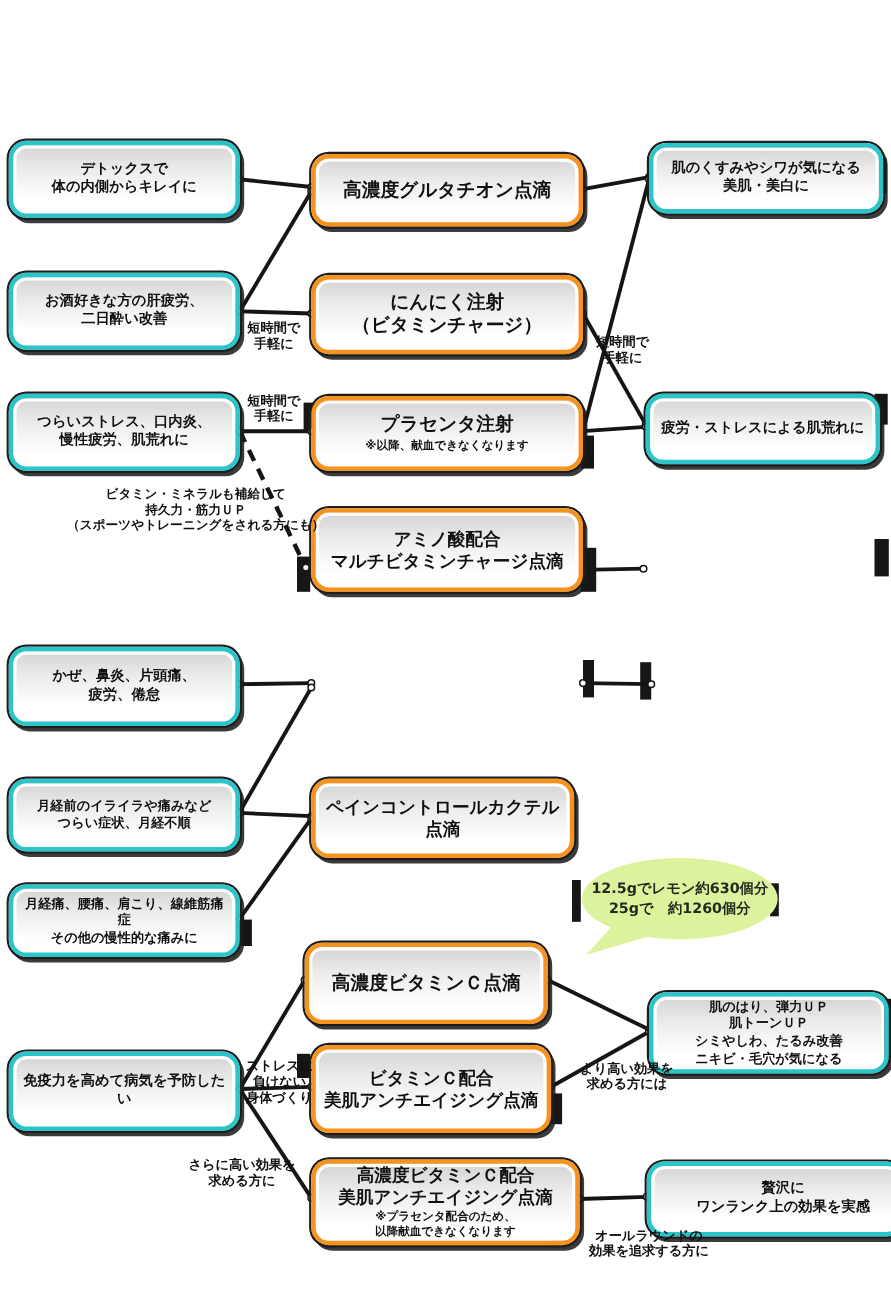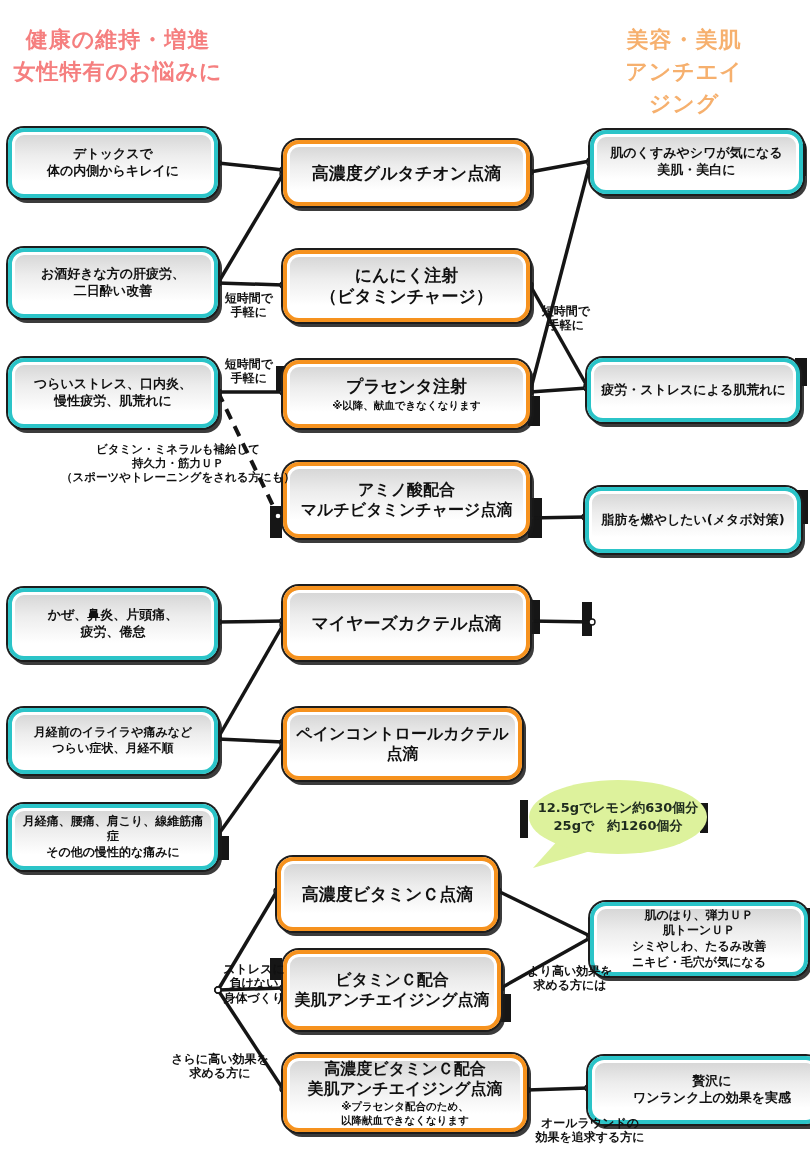--- a/index.html
+++ b/index.html
@@ -25,24 +25,20 @@
   .bubble{position:absolute;left:529px;top:780px;width:178px;height:74px;background:#ddf29c;
           border-radius:50%;display:flex;align-items:center;justify-content:center;text-align:center;
           font-size:13px;font-weight:bold;white-space:pre-line;color:#1e2b1e;z-index:3;}
   .tab{position:absolute;background:#161616;}
 </style>
 </head>
 <body>
 
 <div id="canvas">
 
-  <div class="header" style="left:118px;top:24px;color:#f57f7f;">健康の維持・増進
-女性特有のお悩みに</div>
-  <div class="header" style="left:684px;top:24px;color:#f6b06e;">美容・美肌
-アンチエイジング</div>
 
   <div class="tab" style="left:276px;top:366px;width:10px;height:26px;"></div>
   <div class="tab" style="left:528px;top:396px;width:12px;height:30px;"></div>
   <div class="tab" style="left:270px;top:506px;width:12px;height:32px;"></div>
   <div class="tab" style="left:528px;top:498px;width:14px;height:40px;"></div>
   <div class="tab" style="left:794px;top:144px;width:12px;height:32px;"></div>
   <div class="tab" style="left:795px;top:358px;width:12px;height:28px;"></div>
   <div class="tab" style="left:795px;top:490px;width:13px;height:34px;"></div>
   <div class="tab" style="left:216px;top:836px;width:13px;height:24px;"></div>
   <div class="tab" style="left:520px;top:800px;width:8px;height:38px;"></div>
@@ -144,38 +140,38 @@
 疲労、倦怠</div>
     </div>
   <div class="node teal" style="left:8px;top:708px;width:202px;height:58px;">
     <div class="ntext small">月経前のイライラや痛みなど
 つらい症状、月経不順</div>
     </div>
   <div class="node teal" style="left:8px;top:804px;width:202px;height:58px;">
     <div class="ntext small">月経痛、腰痛、肩こり、線維筋痛症
 その他の慢性的な痛みに</div>
     </div>
+  <div class="node teal" style="left:8px;top:956px;width:202px;height:64px;">
+    <div class="ntext">免疫力を高めて病気を予防したい</div>
+    </div>
 
   <div class="node orange" style="left:283px;top:140px;width:239px;height:58px;">
     <div class="ctitle">高濃度グルタチオン点滴</div>
     </div>
   <div class="node orange" style="left:283px;top:250px;width:239px;height:64px;">
     <div class="ctitle">にんにく注射
 （ビタミンチャージ）</div>
     </div>
   <div class="node orange" style="left:283px;top:360px;width:239px;height:60px;">
     <div class="ctitle">プラセンタ注射</div>
     <div class="cnote">※以降、献血できなくなります</div>
     </div>
   <div class="node orange" style="left:283px;top:462px;width:239px;height:68px;">
     <div class="ctitle mid">アミノ酸配合
 マルチビタミンチャージ点滴</div>
-    </div>
-  <div class="node orange" style="left:283px;top:586px;width:239px;height:66px;">
-    <div class="ctitle">マイヤーズカクテル点滴</div>
     </div>
   <div class="node orange" style="left:283px;top:708px;width:231px;height:64px;">
     <div class="ctitle mid">ペインコントロールカクテル
 点滴</div>
     </div>
   <div class="node orange" style="left:277px;top:857px;width:213px;height:66px;">
     <div class="ctitle">高濃度ビタミンＣ点滴</div>
     </div>
   <div class="node orange" style="left:283px;top:950px;width:210px;height:72px;">
     <div class="ctitle mid">ビタミンＣ配合
@@ -187,23 +183,20 @@
     <div class="cnote">※プラセンタ配合のため、
 以降献血できなくなります</div>
     </div>
 
   <div class="node teal" style="left:590px;top:130px;width:205px;height:56px;">
     <div class="ntext">肌のくすみやシワが気になる
 美肌・美白に</div>
     </div>
   <div class="node teal" style="left:587px;top:358px;width:205px;height:56px;">
     <div class="ntext">疲労・ストレスによる肌荒れに</div>
-    </div>
-  <div class="node teal" style="left:585px;top:487px;width:208px;height:58px;">
-    <div class="ntext">脂肪を燃やしたい(メタボ対策)</div>
     </div>
   <div class="node teal" style="left:590px;top:902px;width:210px;height:66px;">
     <div class="ntext small">肌のはり、弾力ＵＰ
 肌トーンＵＰ
 シミやしわ、たるみ改善
 ニキビ・毛穴が気になる</div>
     </div>
   <div class="node teal" style="left:588px;top:1056px;width:212px;height:60px;padding-left:14px;">
     <div class="ntext">贅沢に
 ワンランク上の効果を実感</div>

